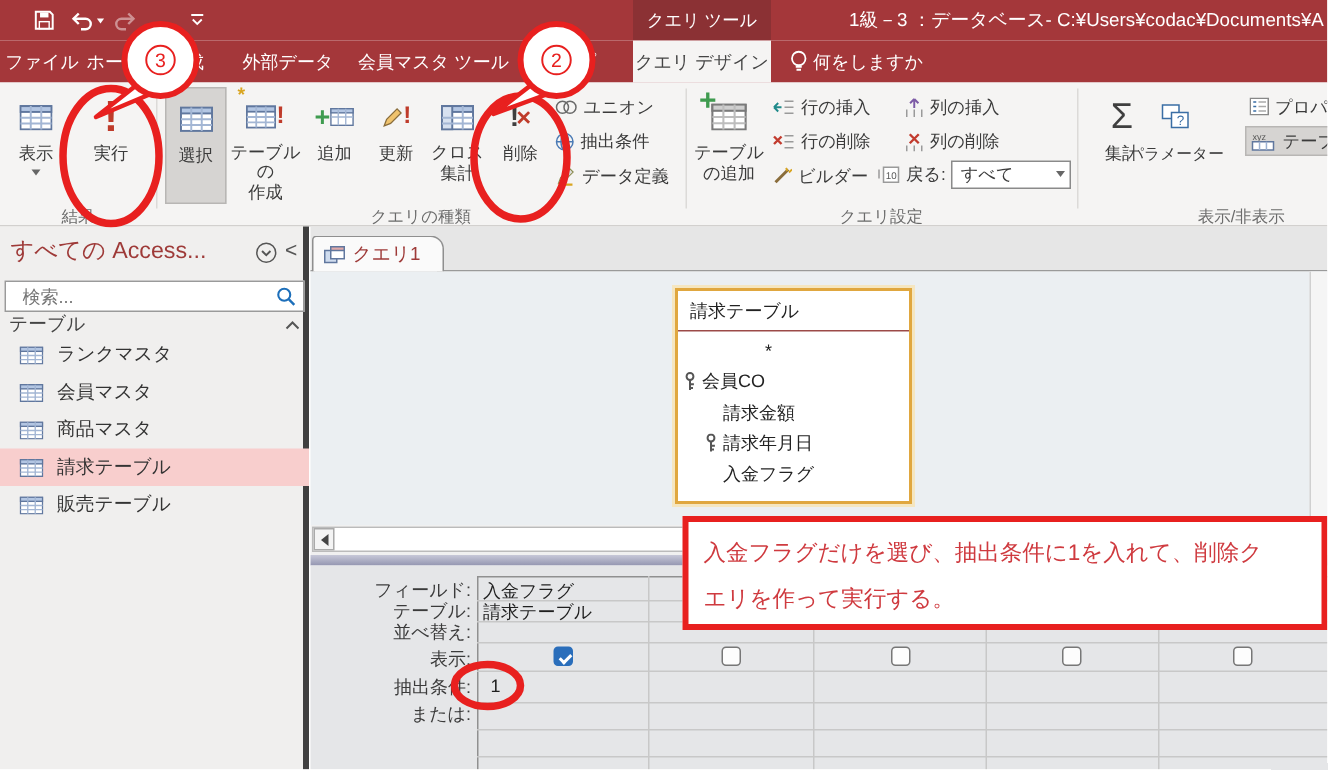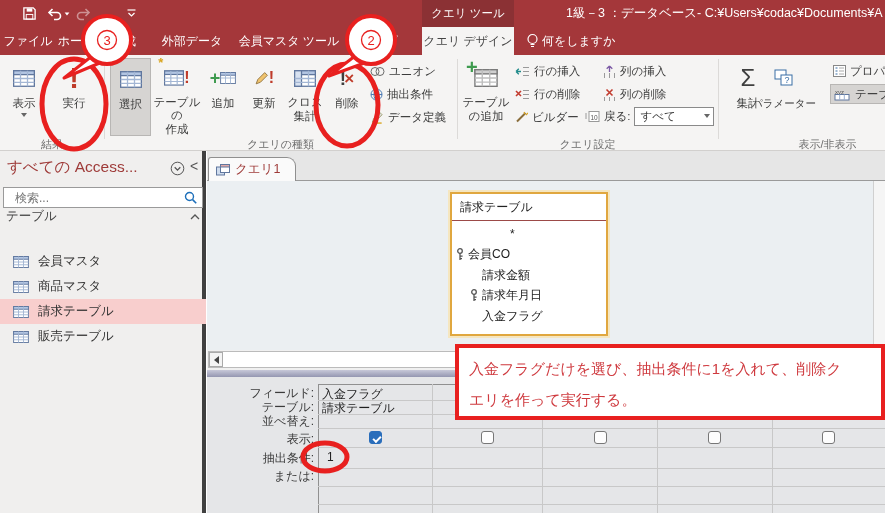--- a/index.html
+++ b/index.html
@@ -337,20 +337,28 @@
       <svg style="margin-right:4px" width="14" height="14" viewBox="0 0 14 14">
           <circle cx="5.5" cy="5.5" r="4" fill="none" stroke="#1d6fba" stroke-width="1.4"></circle>
           <path d="M8.6 8.6l3.6 3.6" stroke="#1d6fba" stroke-width="1.6"></path>
         </svg>
     </div>
     <div class="navsect">
       <span>テーブル</span>
       <svg class="abs" style="left:189px;top:7px" width="12" height="9" viewBox="0 0 12 9">
           <path d="M2 7L6 3l4 4" fill="none" stroke="#555" stroke-width="1.3"></path>
         </svg>
+    </div>
+    <div class="navitem" style="top:73px">
+      <svg width="16" height="12" viewBox="0 0 17 13">
+          <rect x=".5" y=".5" width="16" height="12" fill="#fff" stroke="#60779e"></rect>
+          <rect x=".5" y=".5" width="16" height="3" fill="#b3c6e3" stroke="#60779e"></rect>
+          <path d="M5.8.5V12.5M11.2.5V12.5M.5 6.5H16.5M.5 9.5H16.5" stroke="#a3b6d4" fill="none"></path>
+        </svg>
+      <span>ランクマスタ</span>
     </div>
     <div class="navitem" style="top:98px">
       <svg width="16" height="12" viewBox="0 0 17 13">
           <rect x=".5" y=".5" width="16" height="12" fill="#fff" stroke="#60779e"></rect>
           <rect x=".5" y=".5" width="16" height="3" fill="#b3c6e3" stroke="#60779e"></rect>
           <path d="M5.8.5V12.5M11.2.5V12.5M.5 6.5H16.5M.5 9.5H16.5" stroke="#a3b6d4" fill="none"></path>
         </svg>
       <span>会員マスタ</span>
     </div>
     <div class="navitem" style="top:123px">

